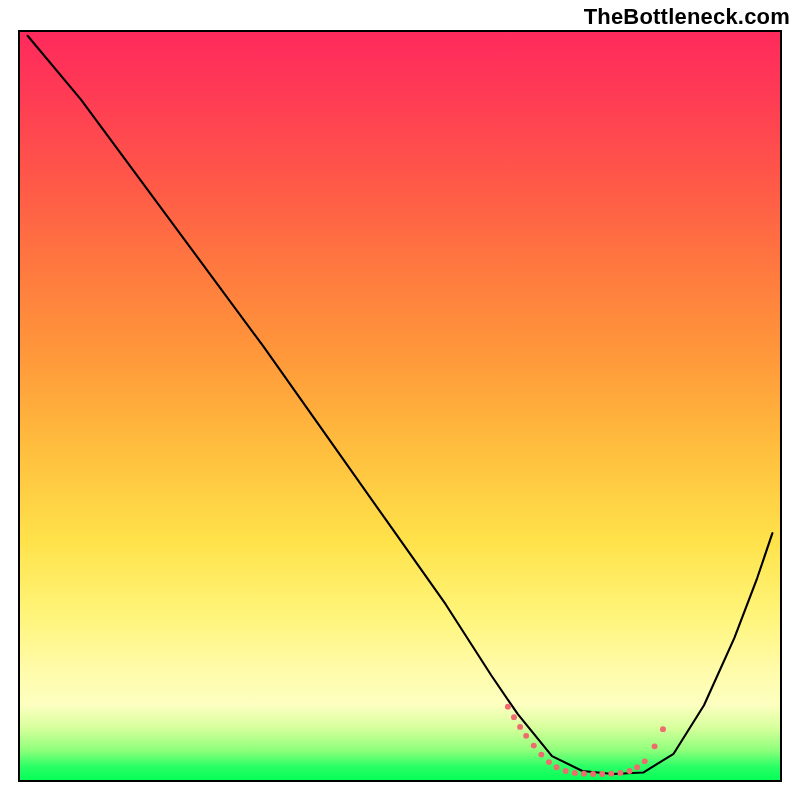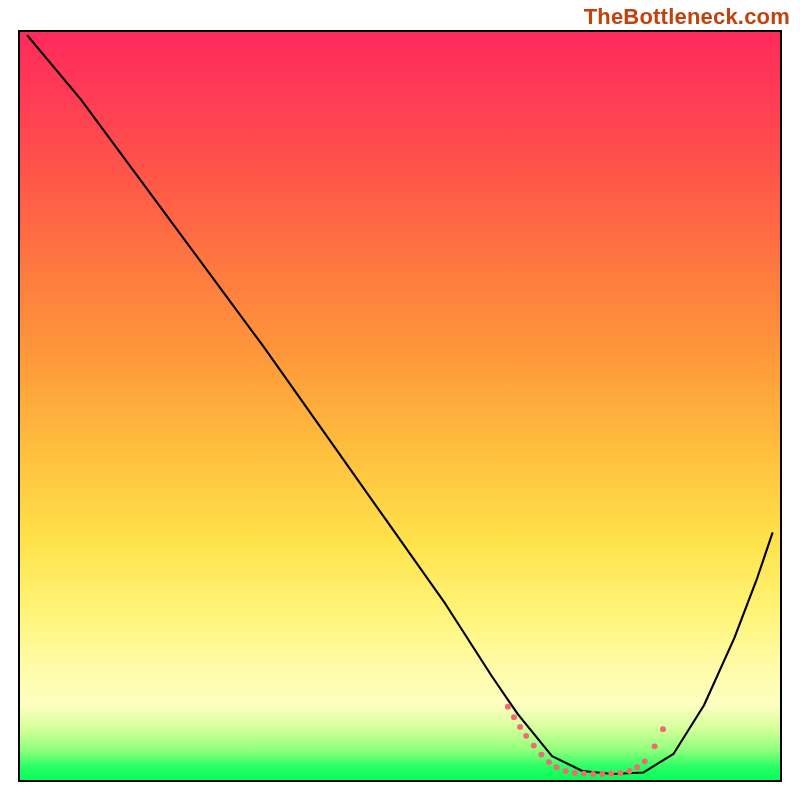--- a/index.html
+++ b/index.html
@@ -16,21 +16,21 @@
     height: 800px;
     background: #ffffff;
     box-sizing: border-box;
   }
   .watermark {
     position: absolute;
     top: 4px;
     right: 10px;
     font-size: 22px;
     font-weight: 600;
-    color: #c2410c;
+    color: #000000;
     letter-spacing: 0.2px;
   }
   .plot-outer {
     position: absolute;
     left: 18px;
     right: 18px;
     top: 30px;
     bottom: 18px;
     border: 2px solid #000000;
     box-sizing: border-box;

